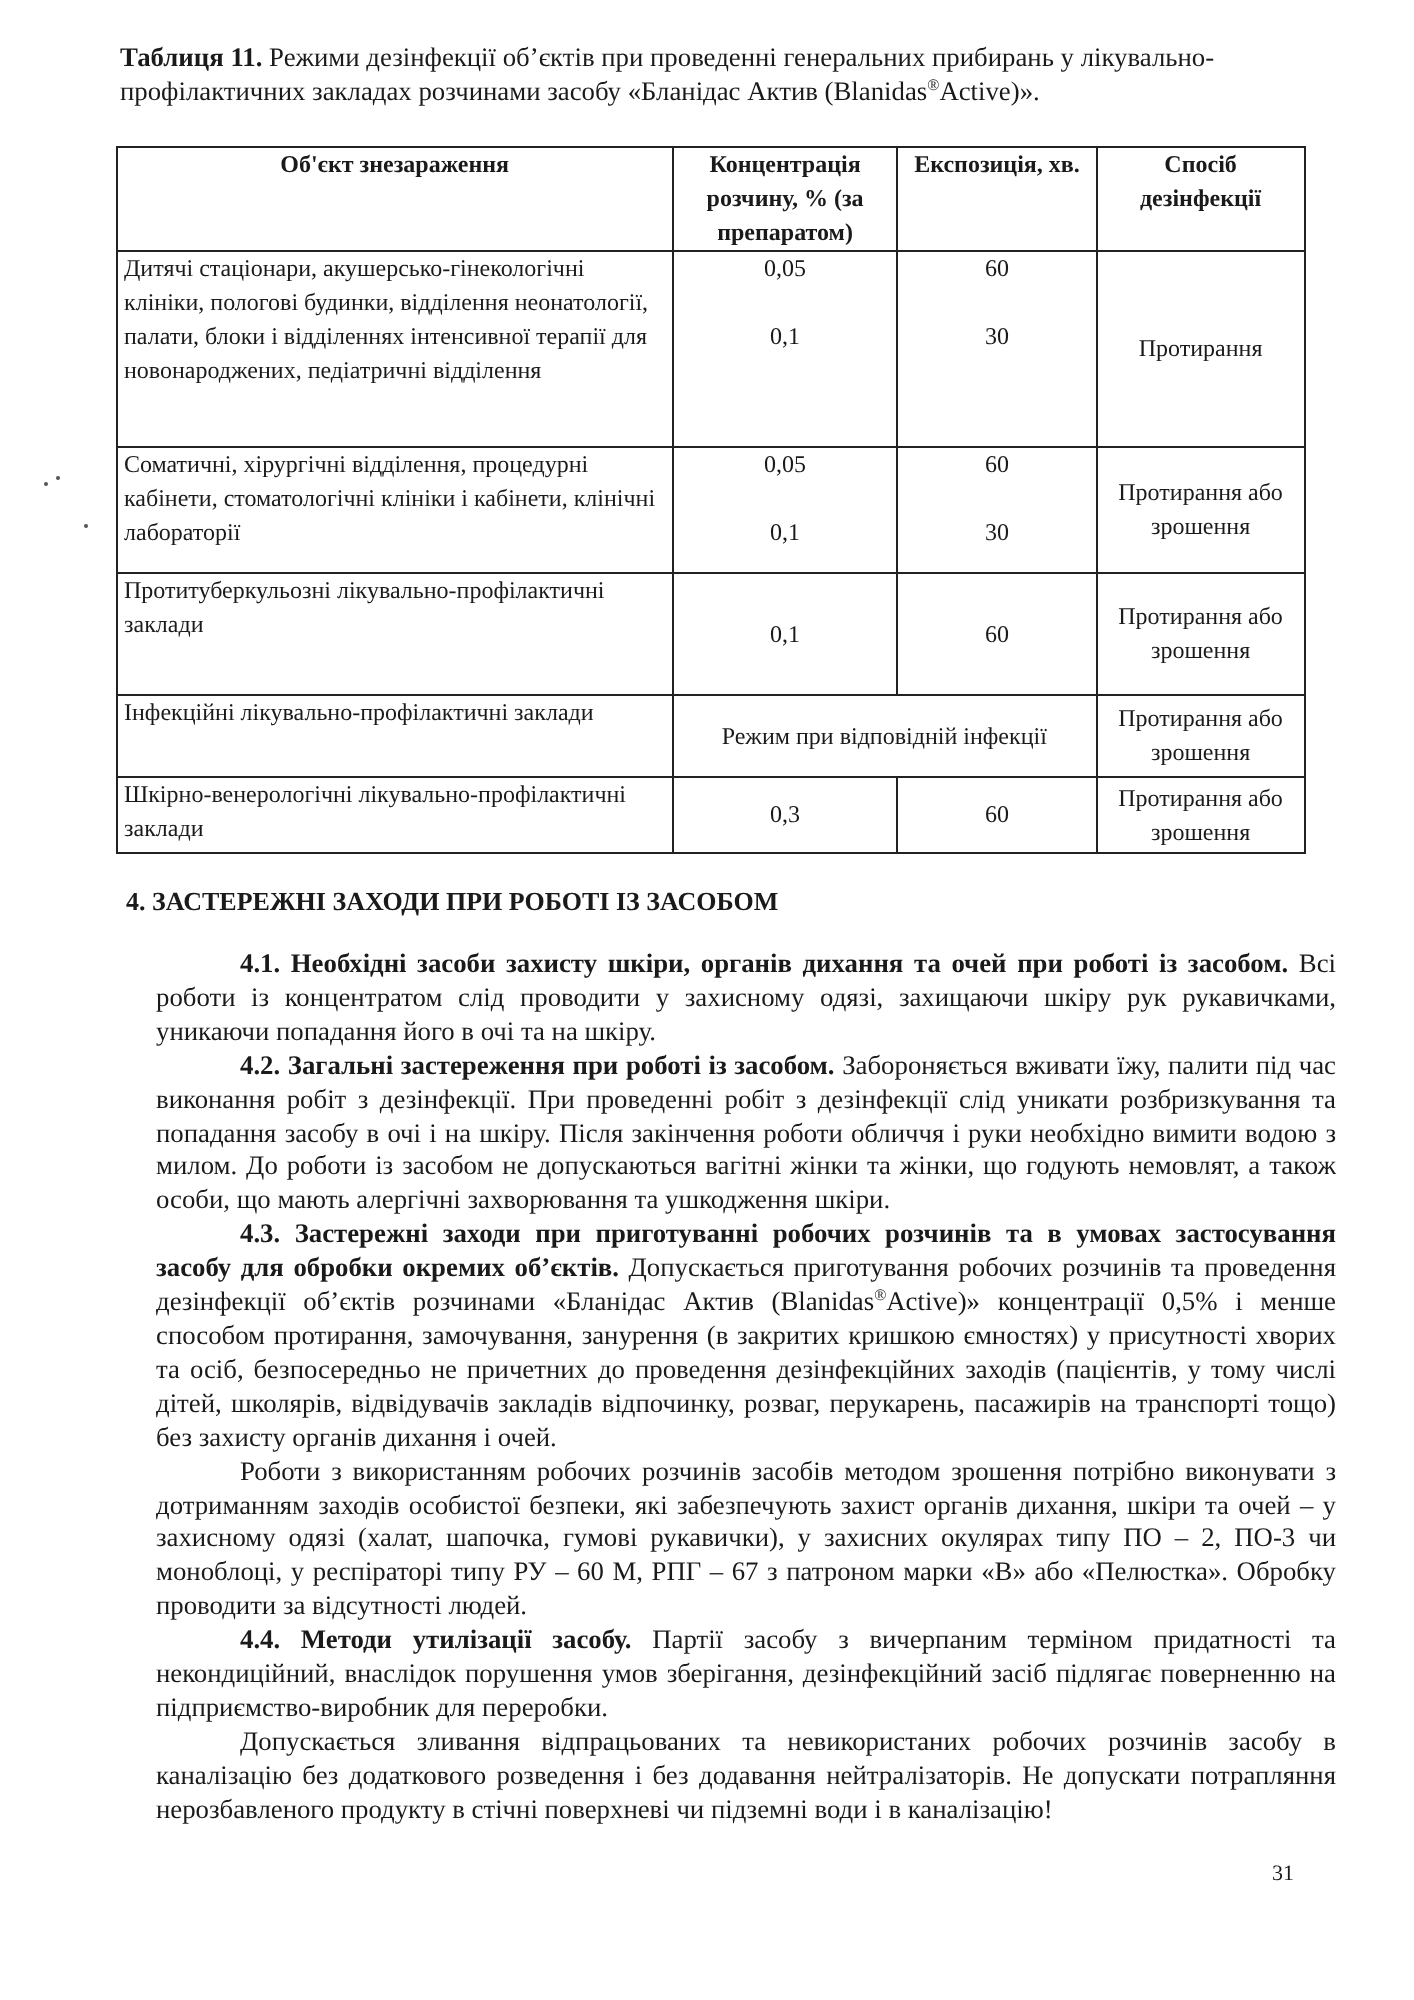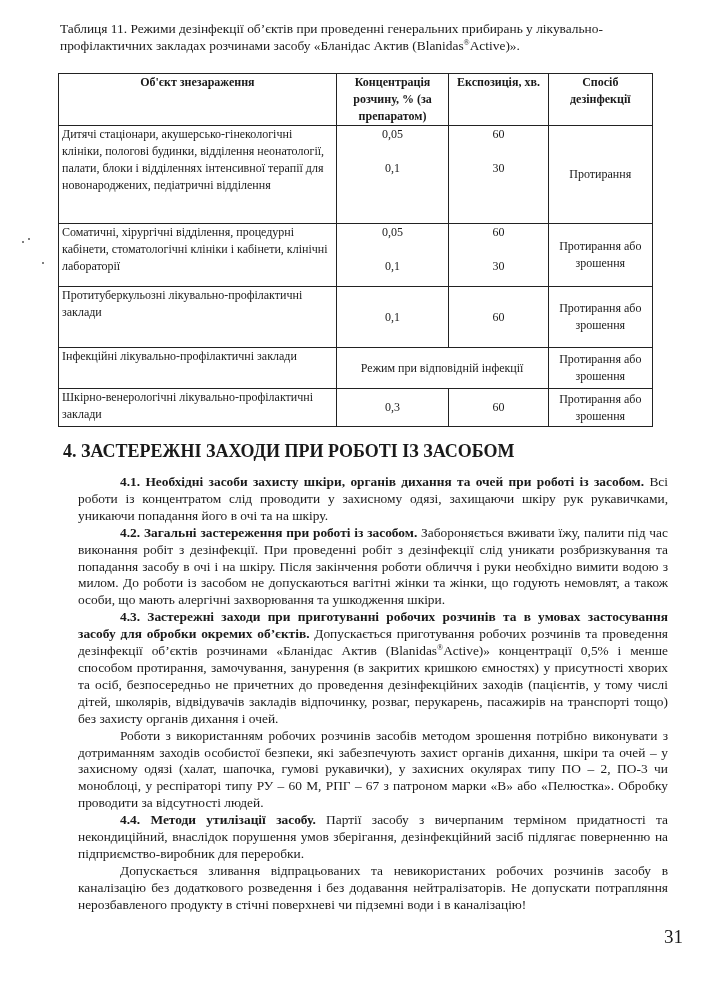--- a/index.html
+++ b/index.html
@@ -5,44 +5,44 @@
   html, body { margin: 0; padding: 0; background: #fff; }
   body {
     width: 707px; height: 1000px; position: relative; overflow: hidden;
     font-family: "Liberation Serif", "DejaVu Serif", serif;
     color: #1a1a1a; font-size: 13.4px; line-height: 16.9px;
   }
   .caption {
     position: absolute; left: 60px; top: 20px; width: 600px;
     font-size: 13.4px; line-height: 17px;
   }
-  .caption b { font-weight: normal; }
+  .caption b { font-weight: bold; }
   sup { font-size: 8px; vertical-align: 5px; line-height: 0; }
 
   table.t {
     position: absolute; left: 58px; top: 73px;
     border-collapse: collapse; table-layout: fixed;
     width: 595px;
   }
   table.t td, table.t th {
     border: 1.4px solid #222; padding: 0 3px; vertical-align: top;
     font-size: 12px; line-height: 17px;
   }
   table.t th { font-weight: bold; text-align: center; }
   .c1 { width: 266px; }
   .c2 { width: 108px; }
   .c3 { width: 95px; }
   .c4 { width: 100px; }
   .center { text-align: center; margin-left: 40px; }
   .vmid { vertical-align: middle !important; }
 
   .section { position: absolute; left: 78px; width: 590px; text-align: justify; }
-  .h4 { position: absolute; left: 63px; top: 443px; font-weight: bold; font-size: 18px; }
+  .h4 { position: absolute; left: 63px; top: 443px; font-weight: bold; font-size: 13px; }
   p { margin: 0; text-indent: 42px; }
-  .pagenum { position: absolute; left: 636px; top: 929px; font-size: 19px; margin-left: 28px; }
+  .pagenum { position: absolute; left: 636px; top: 929px; font-size: 11px; }
   .speck { position: absolute; width: 2px; height: 2px; background: #555; border-radius: 1px; }
 </style>
 </head>
 <body>
 
 <div class="speck" style="left:22px;top:241px;"></div>
 <div class="speck" style="left:28px;top:238px;"></div>
 <div class="speck" style="left:42px;top:262px;"></div>
 
 <div class="caption">

